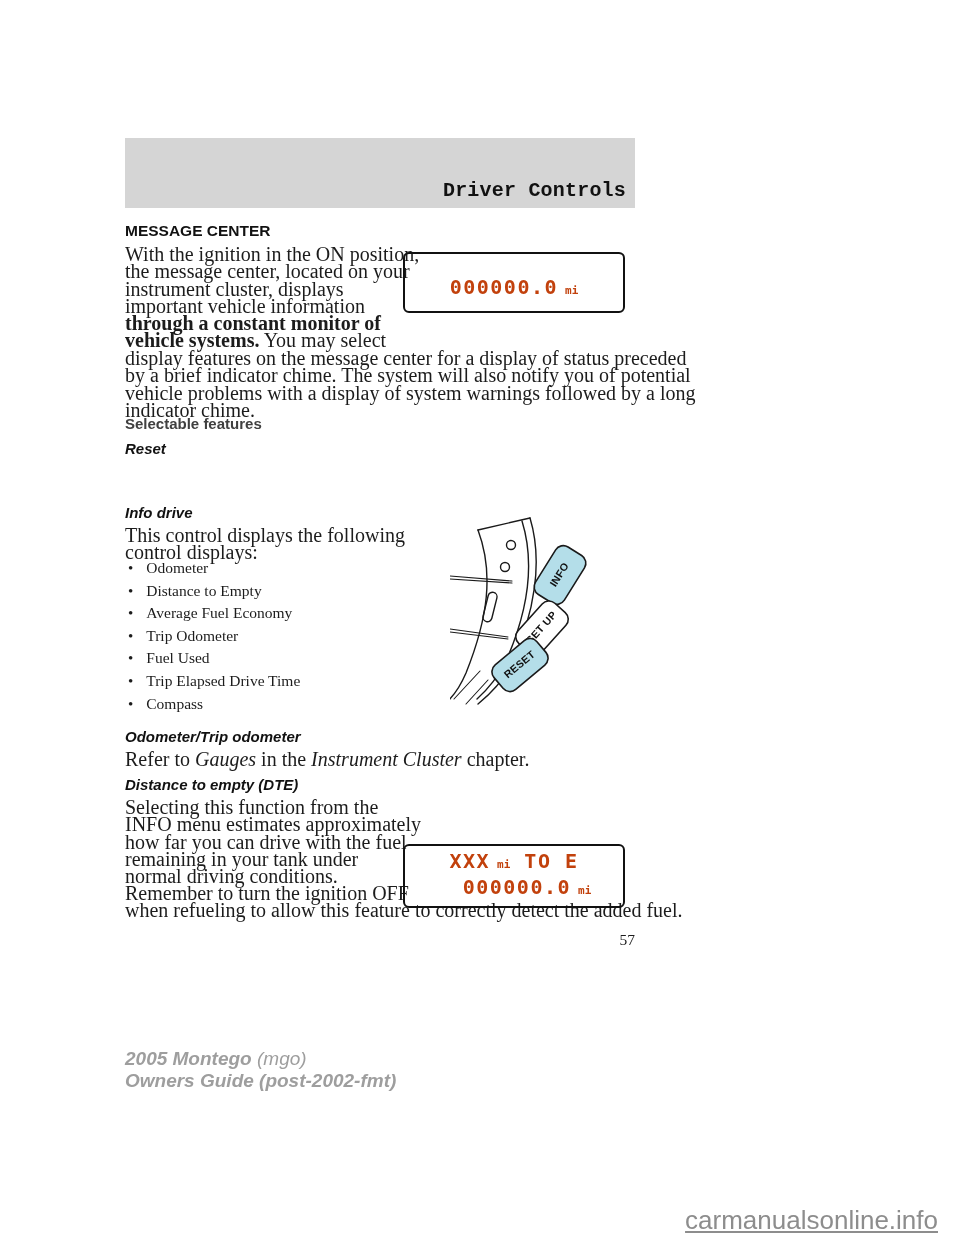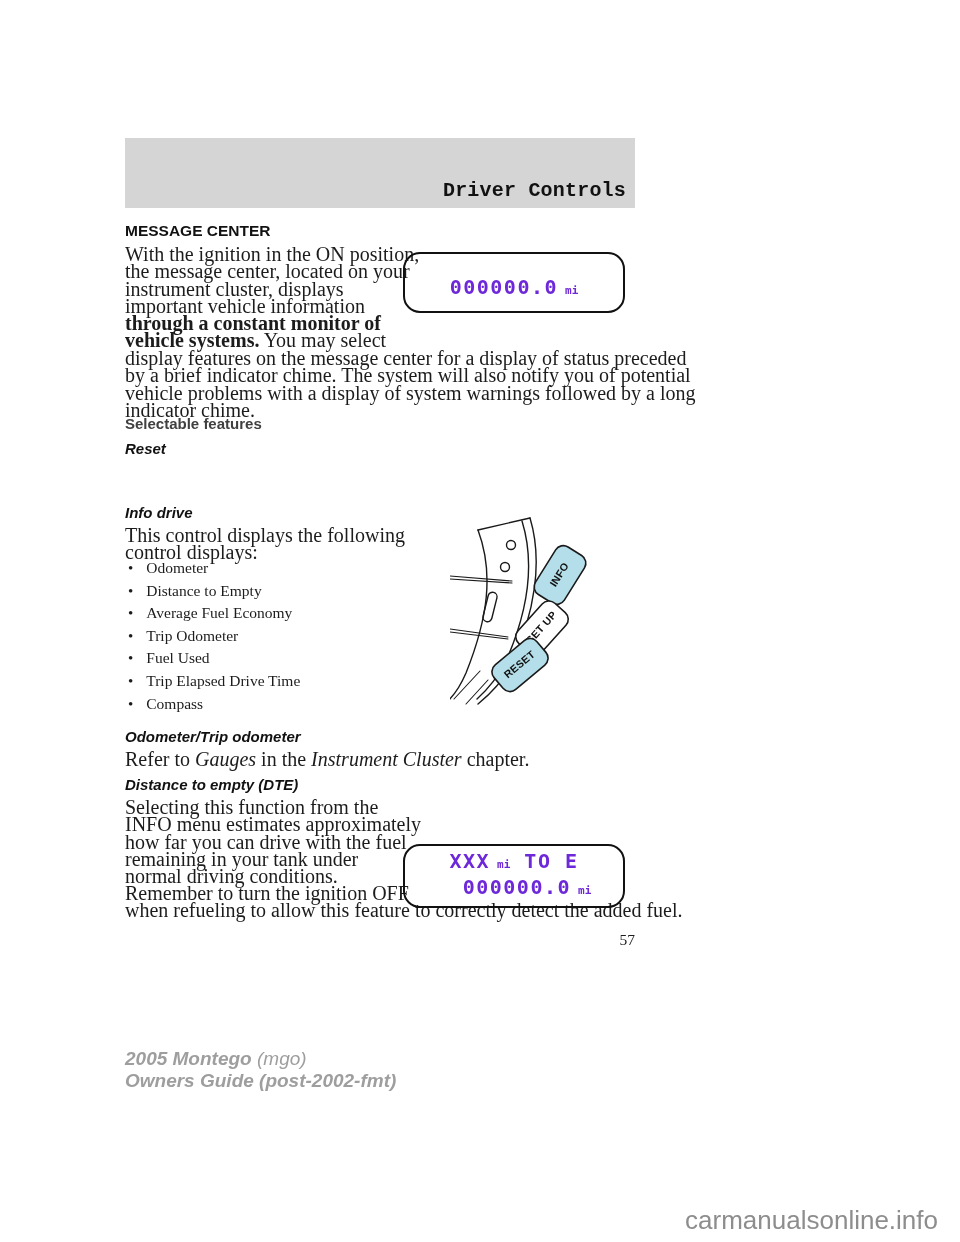--- a/index.html
+++ b/index.html
@@ -28,42 +28,42 @@
   .b{font-weight:bold;}
   .i{font-style:italic;}
 
   
   .bullets{position:absolute;left:125px;top:559px;}
   .bullet-row{display:flex;align-items:baseline;height:22.6px;font-size:15.5px;}
   .bullet-row::before{content:"\2022";font-size:15px;margin:0 13px 0 3px;}
 
   
   .lcd{position:absolute;left:403px;width:222px;height:61px;border:2px solid #111;
-       border-radius:17px;box-sizing:border-box;display:flex;flex-direction:column;
+       border-radius:6px;box-sizing:border-box;display:flex;flex-direction:column;
        justify-content:center;align-items:center;
-       font-family:"DejaVu Sans Mono",monospace;font-weight:bold;color:#6d28d9;}
+       font-family:"DejaVu Sans Mono",monospace;font-weight:bold;color:#c2410c;}
   .lcd .digits{font-size:20px;letter-spacing:1.5px;}
   .lcd .unit{font-size:11px;letter-spacing:0;margin-left:7px;}
   .lcd .row{display:flex;align-items:baseline;line-height:23px;}
   .lcd .gap{display:inline-block;width:14px;}
   #lcd1{top:252px;padding-top:13px;align-items:center;}
   #lcd2{top:844px;height:64px;}
   #lcd2 .row2{margin-left:26px;}
 
   
   .pagenum{position:absolute;left:125px;top:931px;width:510px;text-align:right;font-size:15.5px;}
 
   
   .footer{position:absolute;left:125px;top:1048px;font-family:"Liberation Sans",sans-serif;
           font-style:italic;color:#9e9e9e;font-size:19px;line-height:21.5px;}
   .footer .fb{font-weight:bold;}
 
   
   .watermark{position:absolute;right:22px;top:1205px;font-family:"Liberation Sans",sans-serif;
-             font-size:26px;color:#8d8d8d;}
+             font-size:26px;color:#8d8d8d;text-decoration:underline;}
 
   
   .illus{position:absolute;left:450px;top:513px;}
   .illus path,.illus circle,.illus rect,.illus line{vector-effect:non-scaling-stroke;}
   .btn-label{font-family:"Liberation Sans",sans-serif;font-weight:bold;font-size:10.5px;
              fill:#111;letter-spacing:.3px;}
 </style>
 </head>
 <body>
 

